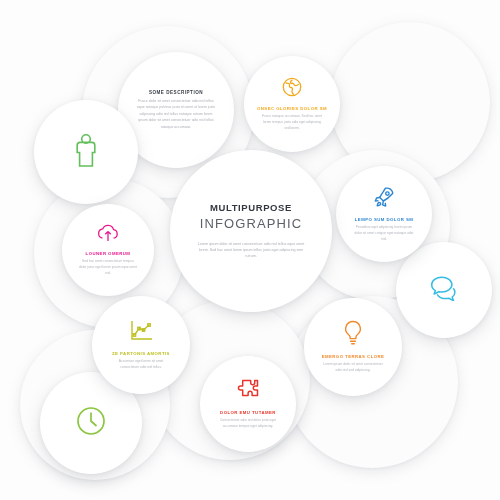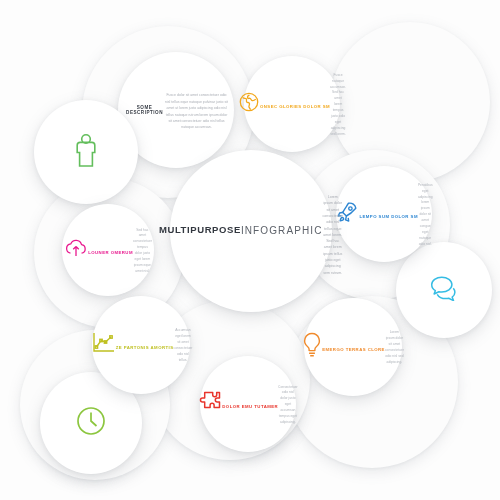--- a/index.html
+++ b/index.html
@@ -26,41 +26,41 @@
   .deco{
     background:#fcfcfc;
     box-shadow:0 4px 14px rgba(120,125,135,0.16),
                0 1px 3px rgba(120,125,135,0.10);
   }
   .card{
     background:#ffffff;
     box-shadow:0 5px 16px rgba(115,120,130,0.20),
                0 1px 4px rgba(115,120,130,0.12);
     display:flex;
-    flex-direction:row;
+    flex-direction:column;
     align-items:center;
     justify-content:center;
     text-align:center;
     padding:6px;
   }
 
   
   .hero{
     left:170px;top:150px;width:162px;height:162px;
     z-index:40;
   }
   .hero-kicker{
     font-size:9.5px;
     font-weight:bold;
     letter-spacing:0.6px;
     color:#333840;
     margin-bottom:3px;
   }
   .hero-title{
-    font-size:10px;
+    font-size:13px;
     font-weight:300;
     letter-spacing:1.1px;
     color:#5c6169;
     line-height:1.28;
   }
   .hero-body{
     margin-top:8px;
     width:108px;
     font-size:3.6px;
     line-height:1.75;

